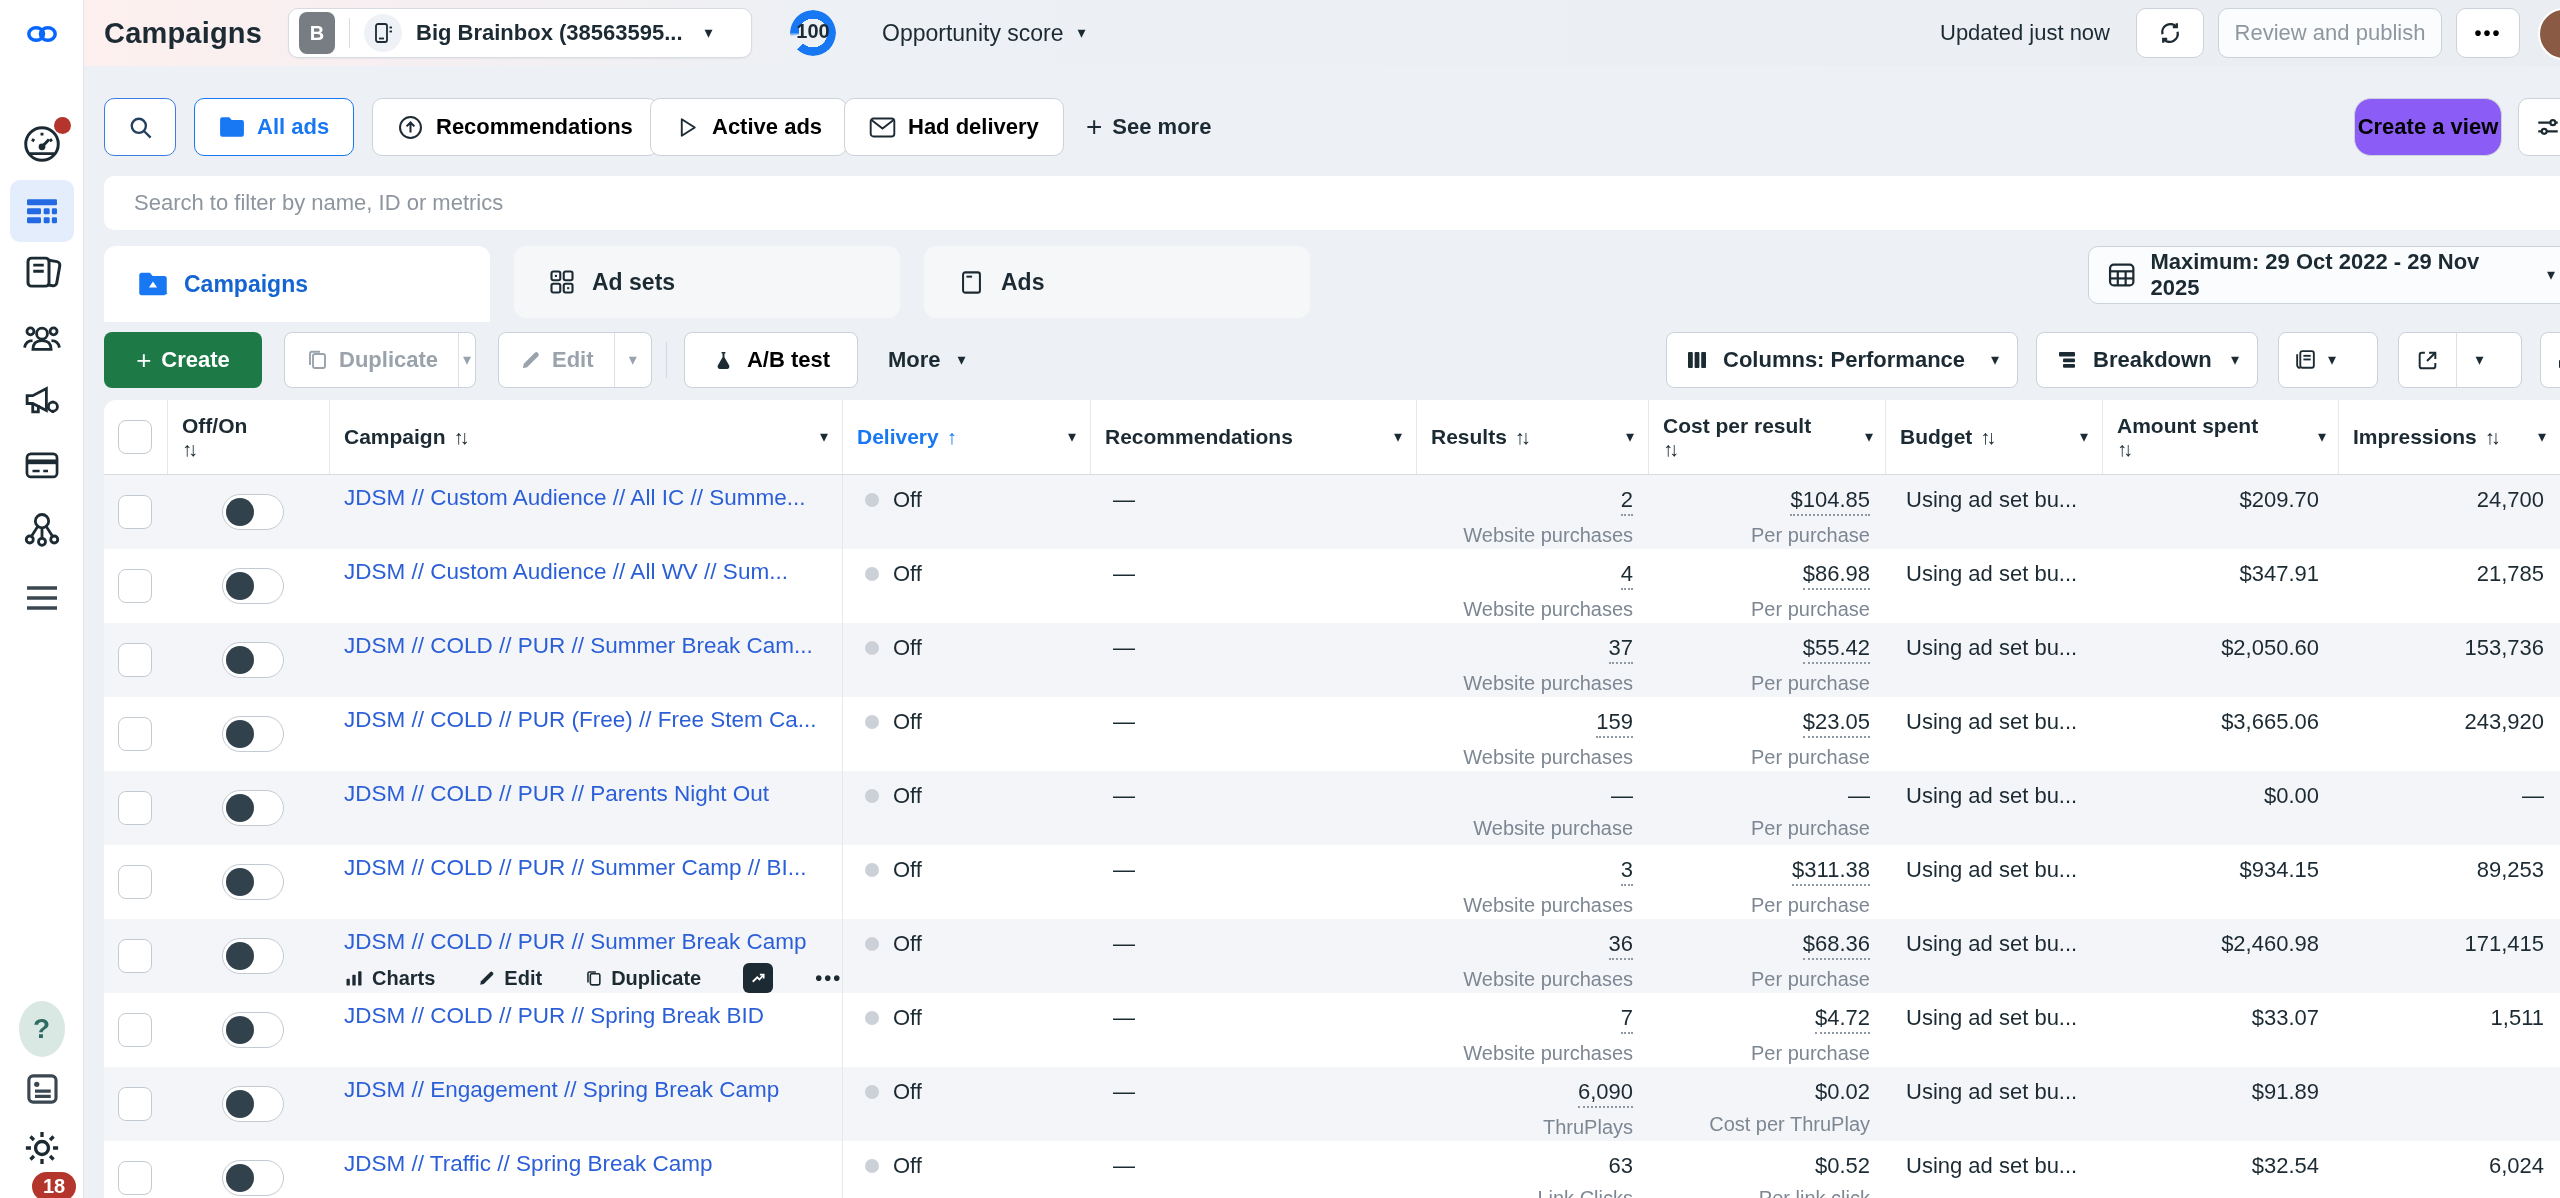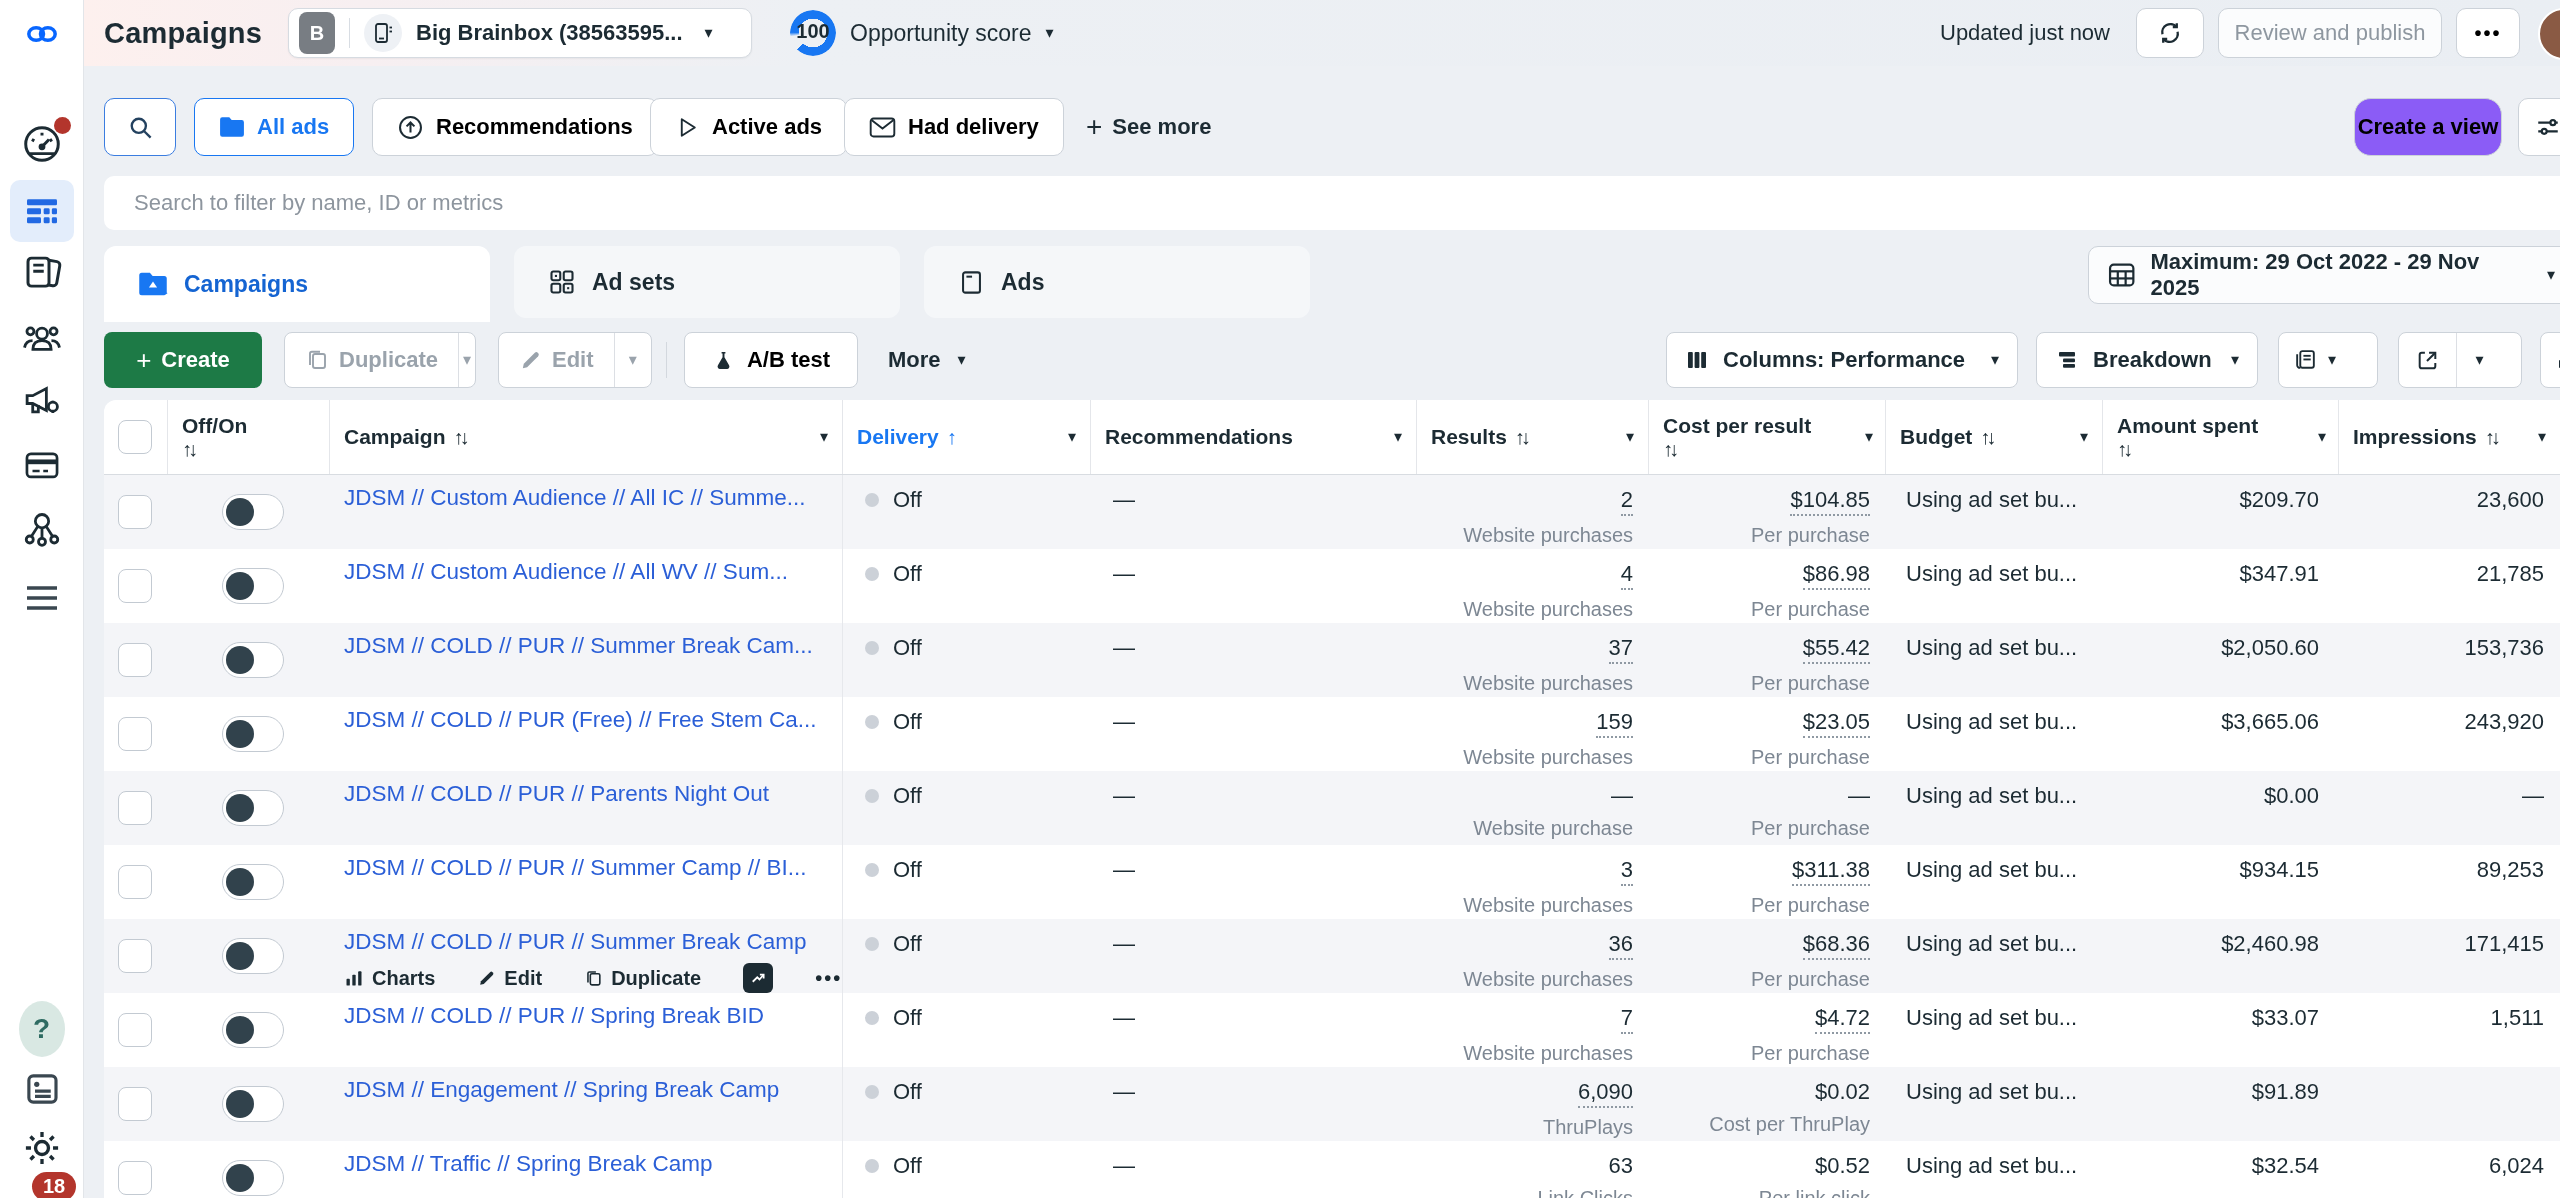--- a/index.html
+++ b/index.html
@@ -43,21 +43,21 @@
   .acct-name { font-size:22px; font-weight:bold; }
   .opportunity { position:absolute; left:706px; top:8px; height:50px;
     display:flex; align-items:center; gap:14px; }
   .ring { width:46px; height:46px; border-radius:50%;
     background:conic-gradient(from 225deg, rgba(0,0,0,0) 0 10%, #1877f2 13% 100%);
     -webkit-mask:radial-gradient(closest-side, transparent 62%, #000 63%);
             mask:radial-gradient(closest-side, transparent 62%, #000 63%);
     position:relative; }
   .ring-num { position:absolute; left:706px; top:20px; width:46px; text-align:center;
     font-size:20px; font-weight:bold; }
-  .opp-label { font-size:23px; }
+  .opp-label { font-size:23px;margin-left:32px; }
   .updated { position:absolute; right:450px; top:50%; transform:translateY(-50%); font-size:22px; }
   .icon-btn { background:#fff; border:1px solid #ccd2d9; border-radius:10px;
     display:flex; align-items:center; justify-content:center; }
   .refresh-btn { position:absolute; right:356px; top:8px; width:68px; height:50px; }
   .review-btn { position:absolute; right:118px; top:8px; width:224px; height:50px;
     background:#fbfcfd; border:1px solid #ccd2d9; border-radius:10px;
     display:flex; align-items:center; justify-content:center;
     font-size:22px; color:#8e97a0; }
   .dots-btn { position:absolute; right:40px; top:8px; width:64px; height:50px;
     font-size:20px; letter-spacing:2px; font-weight:bold; }
@@ -591,21 +591,21 @@
     <div class="cell col-res num">
       <span class="val dotted">2</span>
       <span class="sub">Website purchases</span>
     </div>
     <div class="cell col-cost num">
       <span class="val dotted">$104.85</span>
       <span class="sub">Per purchase</span>
     </div>
     <div class="cell col-bud">Using ad set bu...</div>
     <div class="cell col-amt num">$209.70</div>
-    <div class="cell col-imp num">23,600</div>
+    <div class="cell col-imp num">24,700</div>
   </div>
   <div class="row ">
     <div class="cell col-cb"><span class="cbx"></span></div>
     <div class="cell col-onoff"><span class="toggle"><span class="knob"></span></span></div>
     <div class="cell col-camp">
       <a href="#" class="link">JDSM // Custom Audience // All WV // Sum...</a>
 
     </div>
     <div class="cell col-del"><span class="dot"></span>Off</div>
     <div class="cell col-rec">—</div>

